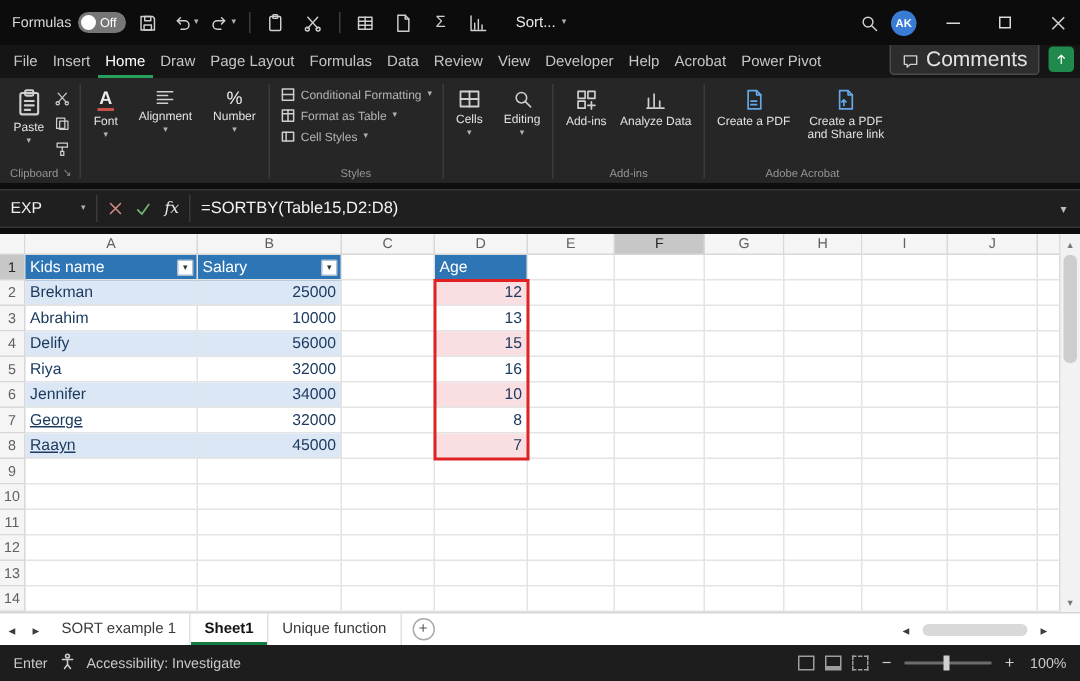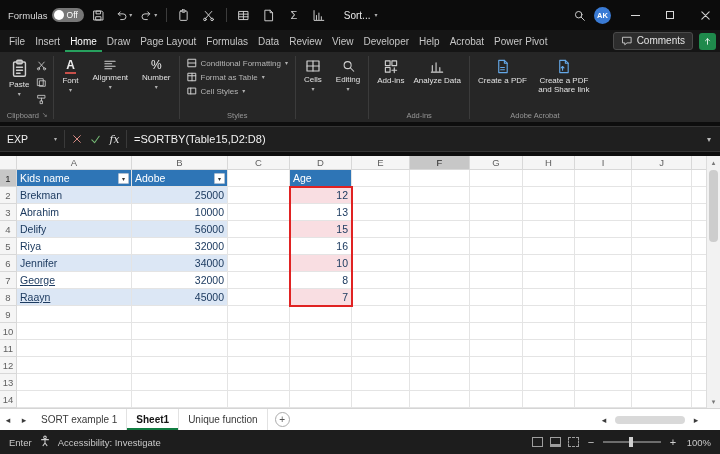--- a/index.html
+++ b/index.html
@@ -23,21 +23,21 @@
 .avatar{width:17px;height:17px;border-radius:50%;background:#3a7bd5;color:#fff;font-size:7.5px;font-weight:bold;display:flex;align-items:center;justify-content:center;margin-right:4px}
 .wc{width:30px;height:30px;display:flex;align-items:center;justify-content:center}
 .mini-line{width:9px;height:1px;background:#d9d9d9}
 .rest-box{width:8px;height:8px;border:1px solid #d9d9d9}
 
 .tabbar{position:absolute;top:30px;left:0;width:720px;height:22px;background:#151515;display:flex;align-items:flex-end;padding:0 4px;overflow:hidden}
 .rtabs{display:flex;align-items:flex-end;height:100%}
 .rtab{font-size:10px;color:#c6c6c6;padding:4px 5px 5px;white-space:nowrap}
 .rtab.active{color:#fff;box-shadow:inset 0 -2px 0 #27a05e}
 .tabright{margin-left:auto;display:flex;align-items:center;gap:6px;padding-bottom:2px}
-.cbtn{display:flex;align-items:flex-start;gap:4px;background:#2d2d2d;border:1px solid #4a4a4a;border-radius:3px;padding:2px 7px;font-size:10px;color:#e3e3e3;white-space:nowrap}
+.cbtn{display:flex;align-items:flex-end;gap:4px;background:#2d2d2d;border:1px solid #4a4a4a;border-radius:3px;padding:2px 7px;font-size:14px;color:#e3e3e3;white-space:nowrap}
 .sharebtn{width:17px;height:17px;border-radius:3px;background:#1f8a4c;display:flex;align-items:center;justify-content:center}
 
 .ribbon{position:absolute;top:52px;left:0;width:720px;height:70px;background:#262626;display:flex;padding:1px 2px 0;overflow:hidden}
 .rgroup{display:flex;flex-direction:column}
 .rg-body{flex:1;display:flex;align-items:flex-start;padding:3px 3px 0;gap:1px}
 .rg-label{height:13px;display:flex;align-items:center;justify-content:center;gap:3px;font-size:7.5px;color:#969696;padding-bottom:1px;white-space:nowrap}
 .rsep{width:1px;background:#3b3b3b;margin:3px 1px}
 .bigbtn{display:flex;flex-direction:column;align-items:center;gap:2px;font-size:8px;color:#e2e2e2;padding:3px 4px 0;text-align:center;line-height:1.15;border-radius:3px;max-width:64px}
 .smallcol{display:flex;flex-direction:column;gap:4px;padding-top:3px}
 .sic{width:15px;height:13px;display:flex;align-items:center;justify-content:center}
@@ -453,21 +453,21 @@
           <div class="gcell ch" style="width: 60px;">J</div>
           <div class="gcell ch filler"></div>
         </div>
         <div class="grow">
           <div class="gcell rh sel" style="width: 17px;">1</div>
           <div class="gcell th al" style="width: 115px;">
             <span>Kids name</span>
             <span class="filterbox">▾</span>
           </div>
           <div class="gcell th al" style="width: 96px;">
-            <span>Adobe</span>
+            <span>Salary</span>
             <span class="filterbox">▾</span>
           </div>
           <div class="gcell gc" style="width: 62px;"></div>
           <div class="gcell th al" style="width: 62px;">
             <span>Age</span>
           </div>
           <div class="gcell gc" style="width: 58px;"></div>
           <div class="gcell gc" style="width: 60px;"></div>
           <div class="gcell gc" style="width: 53px;"></div>
           <div class="gcell gc" style="width: 52px;"></div>

